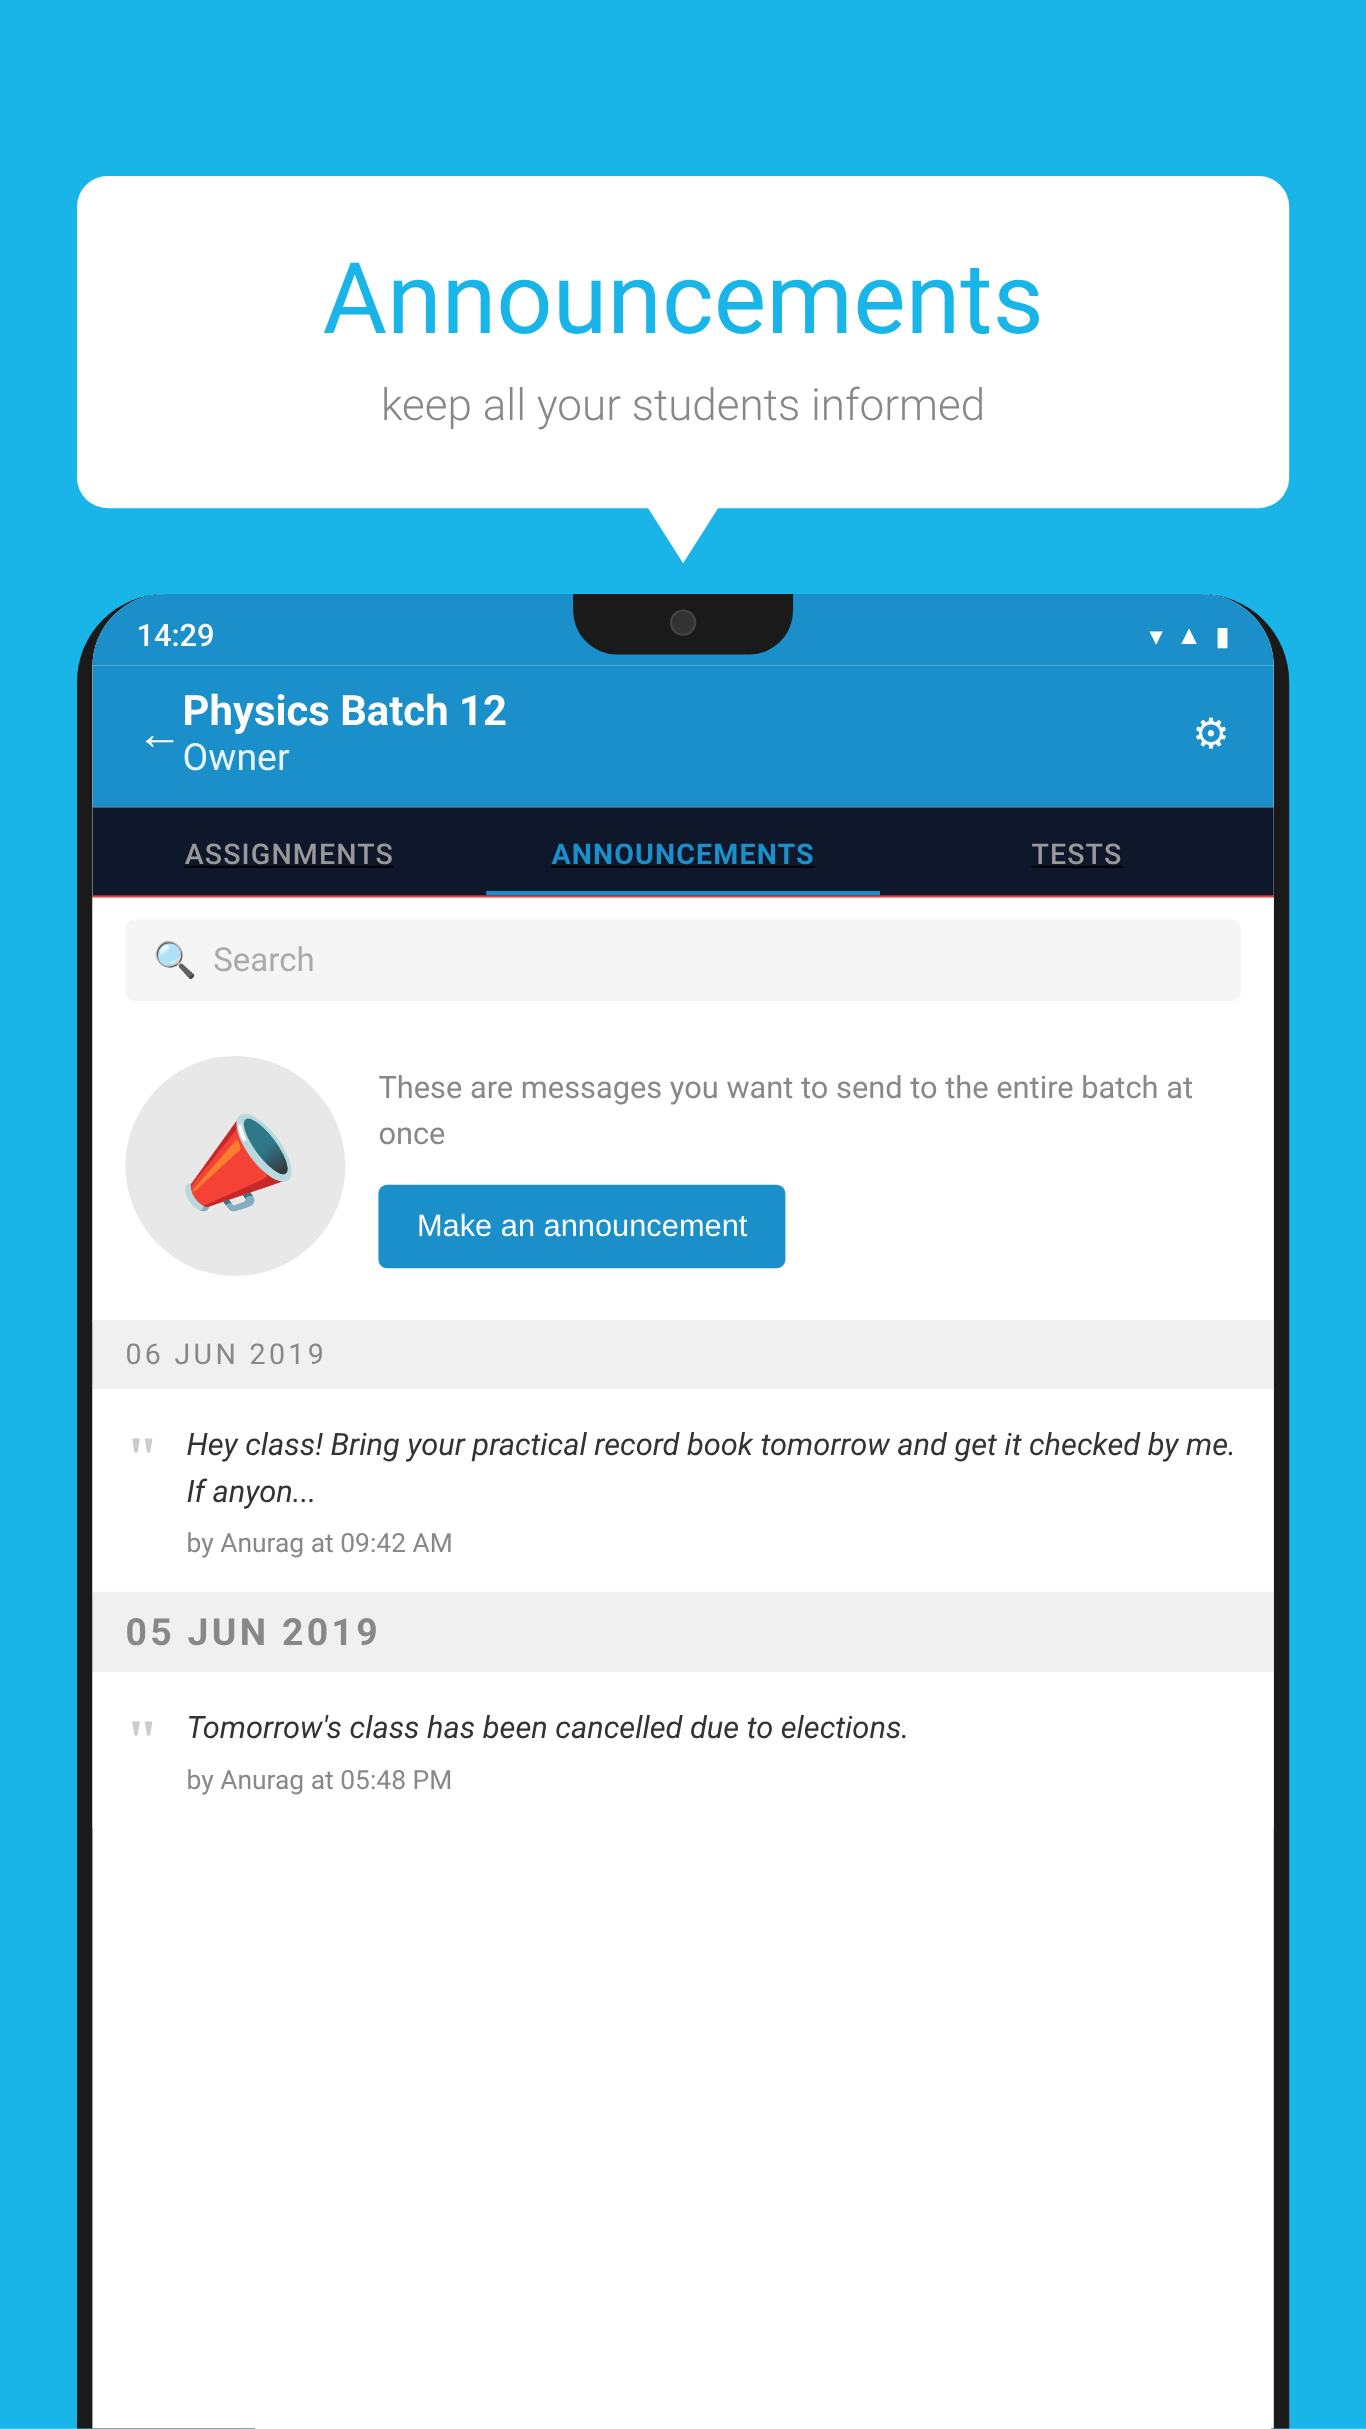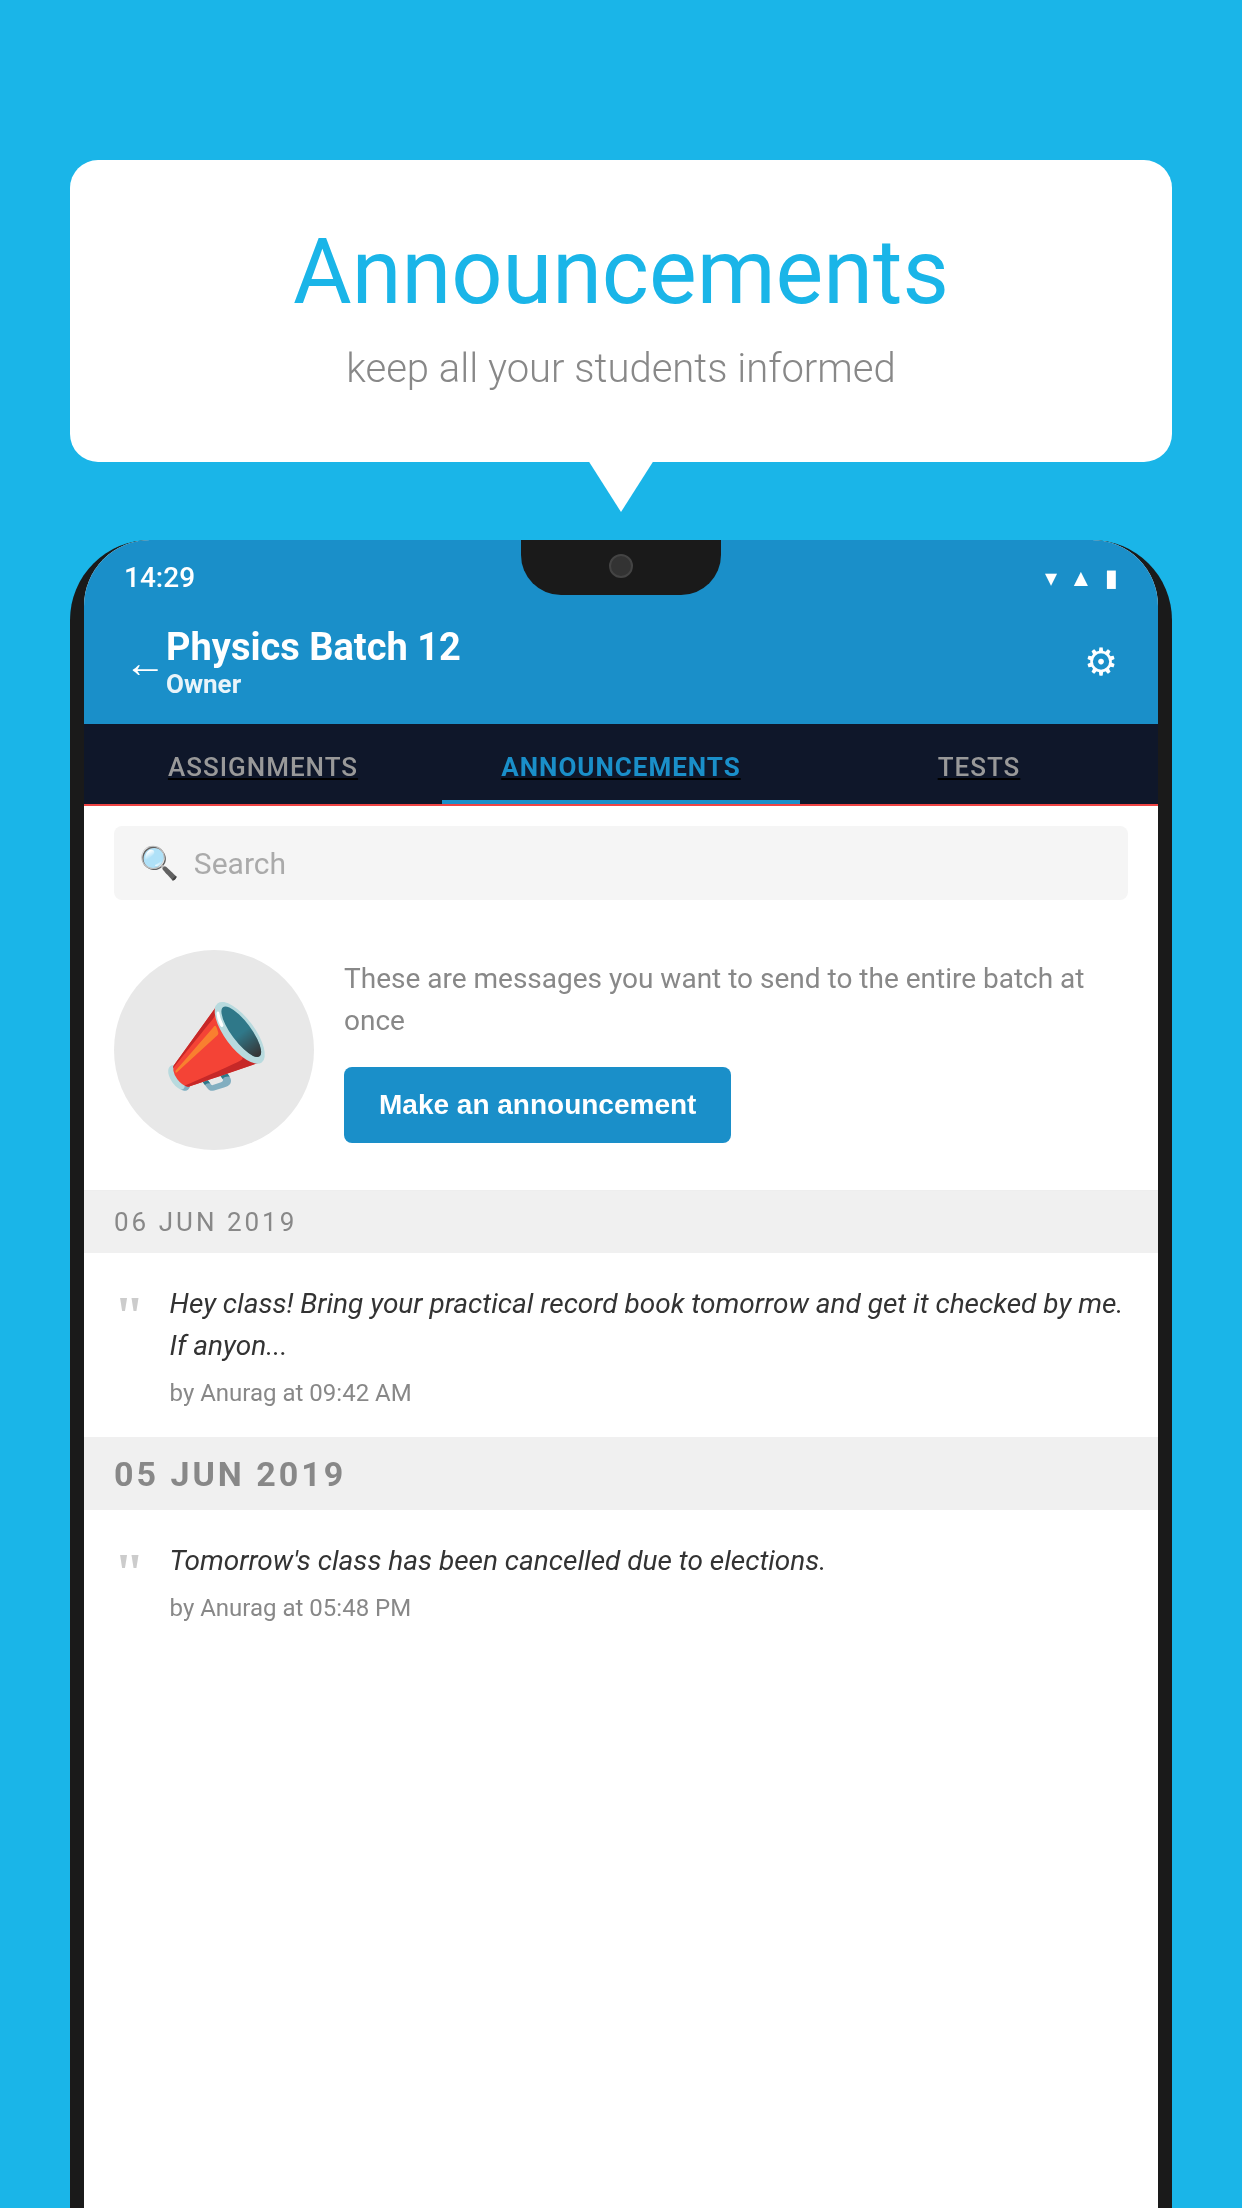--- a/index.html
+++ b/index.html
@@ -155,22 +155,22 @@
     }
 
     .header-title {
       color: white;
       font-size: 38px;
       font-weight: 700;
     }
 
     .header-subtitle {
       color: rgba(255,255,255,0.9);
-      font-size: 26px;
-      font-weight: 700;
+      font-size: 34px;
+      font-weight: 400;
     }
 
     .header-gear {
       color: white;
       font-size: 38px;
       cursor: pointer;
     }
 
     
     .tabs-container {
@@ -271,21 +271,21 @@
       margin-bottom: 25px;
     }
 
     .make-announcement-btn {
       background: #1a8fc9;
       color: white;
       border: none;
       border-radius: 8px;
       padding: 22px 35px;
       font-size: 28px;
-      font-weight: 700;
+      font-weight: 400;
       cursor: pointer;
       display: inline-block;
     }
 
     
     .date-divider {
       background: #f0f0f0;
       padding: 16px 30px;
       color: #888;
       font-size: 26px;

